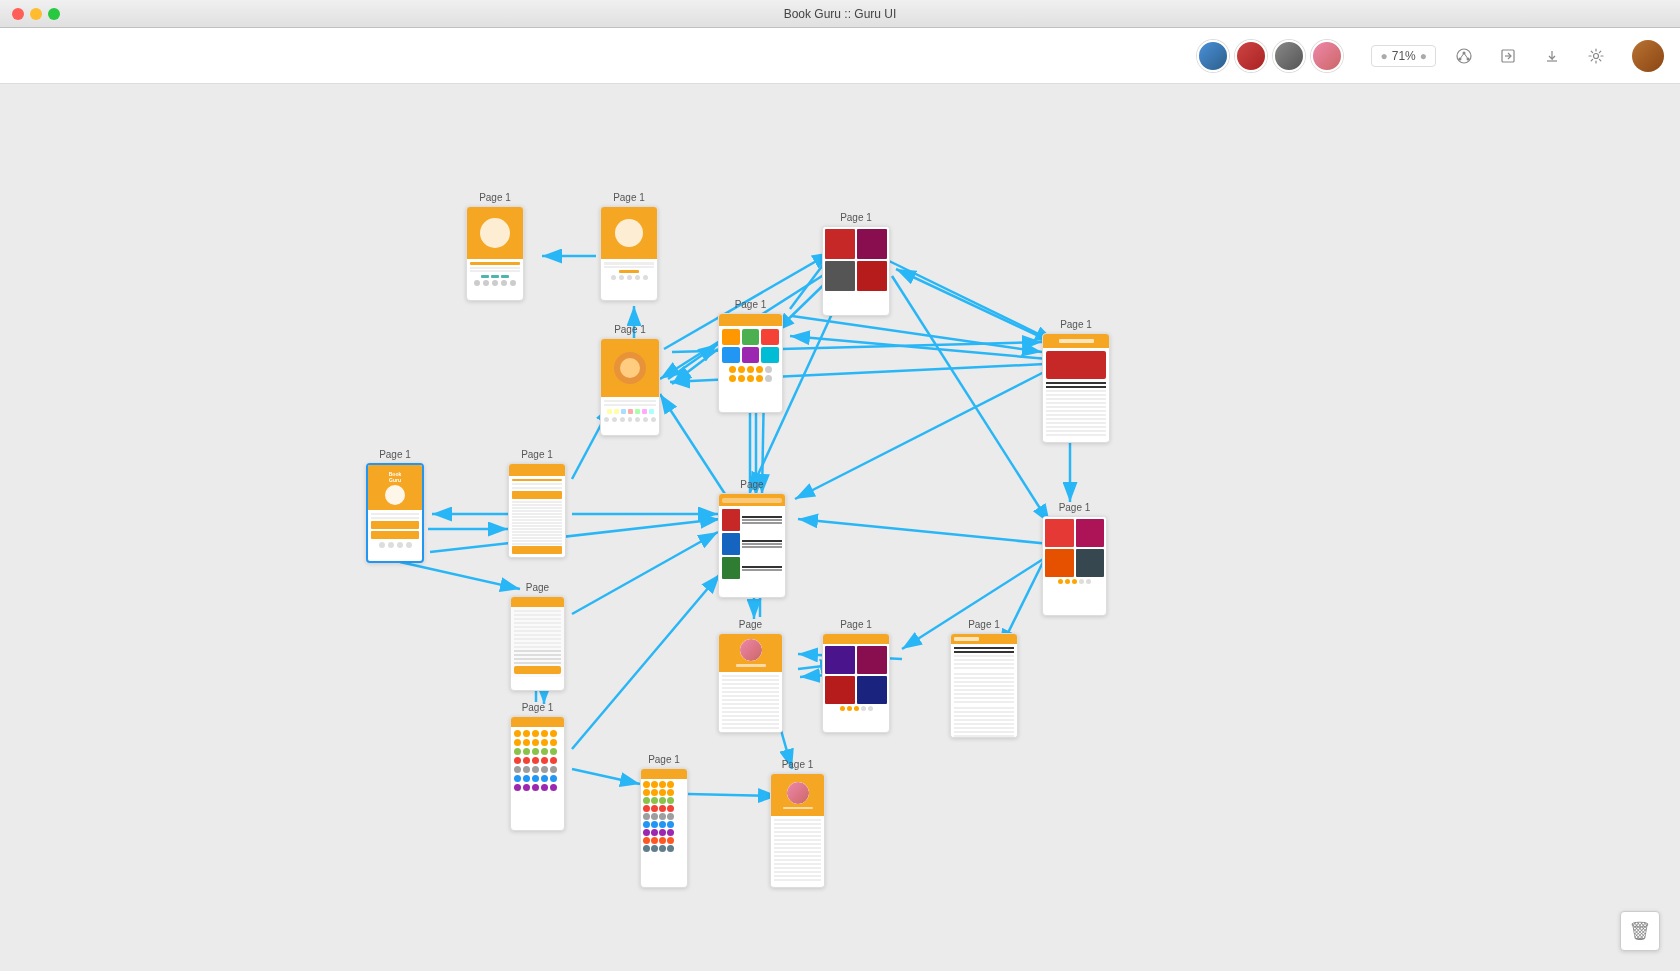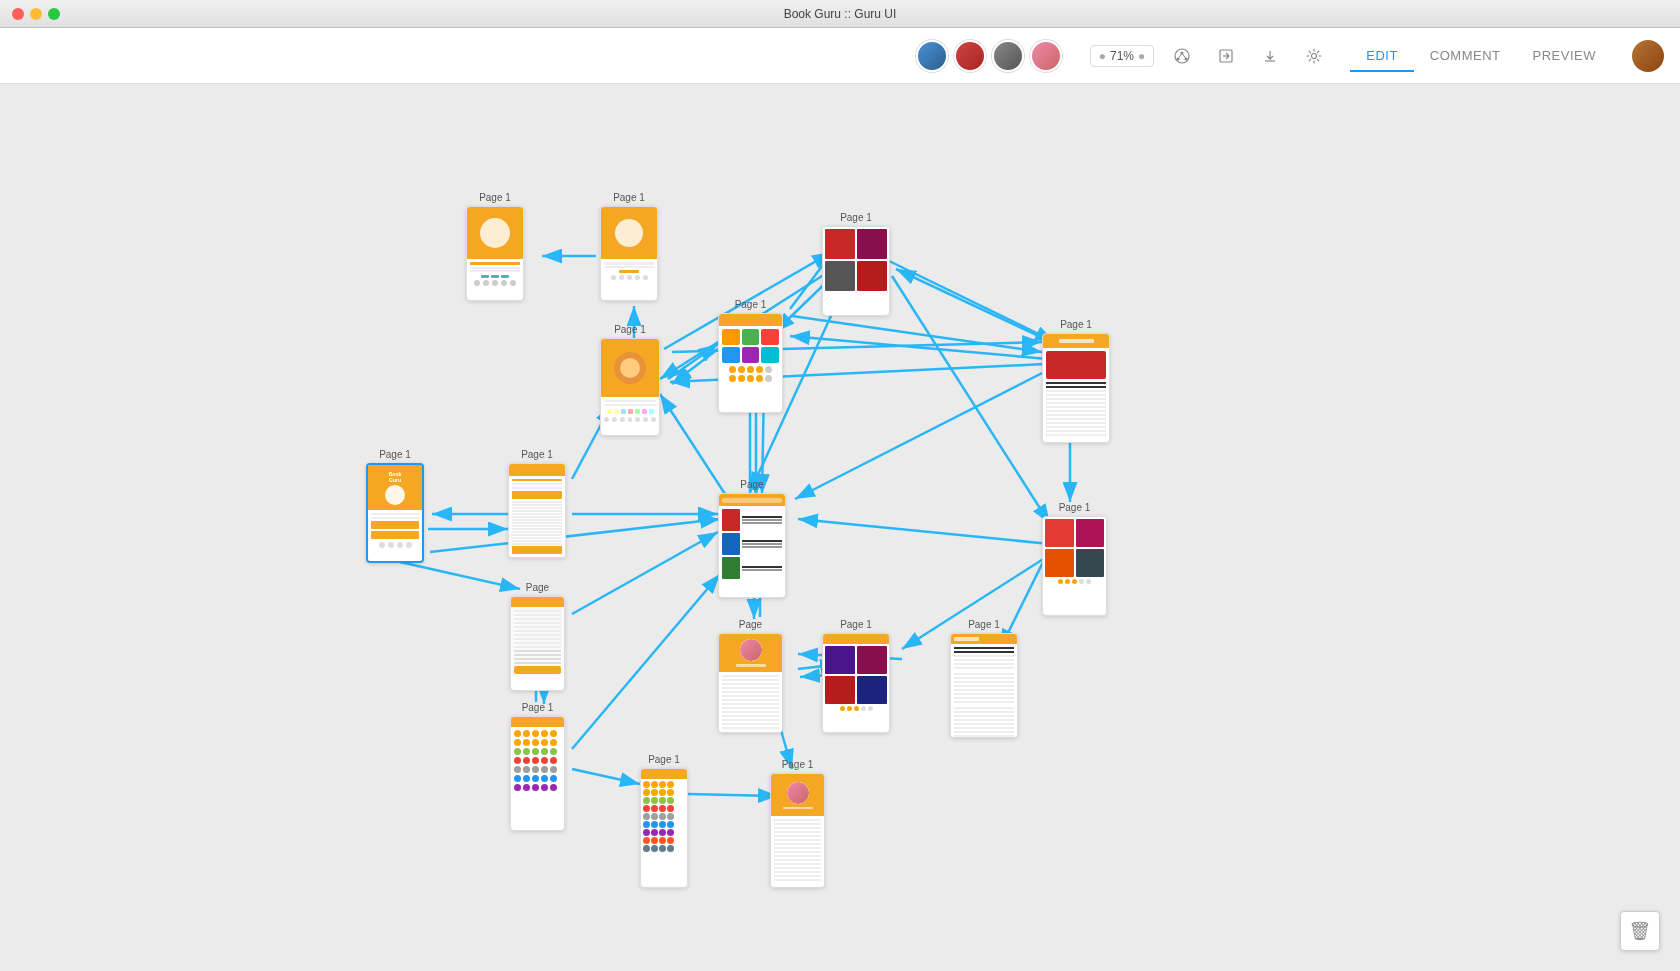--- a/index.html
+++ b/index.html
@@ -247,25 +247,20 @@
     </svg>
   </div>
 
   <div class="toolbar-icon-btn">
     <svg width="16" height="16" viewBox="0 0 16 16" fill="none">
       <circle cx="8" cy="8" r="2.5" stroke="#888" stroke-width="1.2"></circle>
       <path d="M8 1v2M8 13v2M1 8h2M13 8h2M3.2 3.2l1.4 1.4M11.4 11.4l1.4 1.4M3.2 12.8l1.4-1.4M11.4 4.6l1.4-1.4" stroke="#888" stroke-width="1.2" stroke-linecap="round"></path>
     </svg>
   </div>
 
-  <div class="toolbar-nav">
-    <div class="nav-item active">EDIT</div>
-    <div class="nav-item">COMMENT</div>
-    <div class="nav-item">PREVIEW</div>
-  </div>
 
   <div class="toolbar-user-avatar"></div>
 </div>
 
 <div class="canvas">
 
   <svg class="arrows-svg">
     <defs>
       <marker id="arrowhead" markerWidth="8" markerHeight="6" refX="8" refY="3" orient="auto">
         <polygon points="0 0, 8 3, 0 6" fill="#29b6f6"></polygon>

